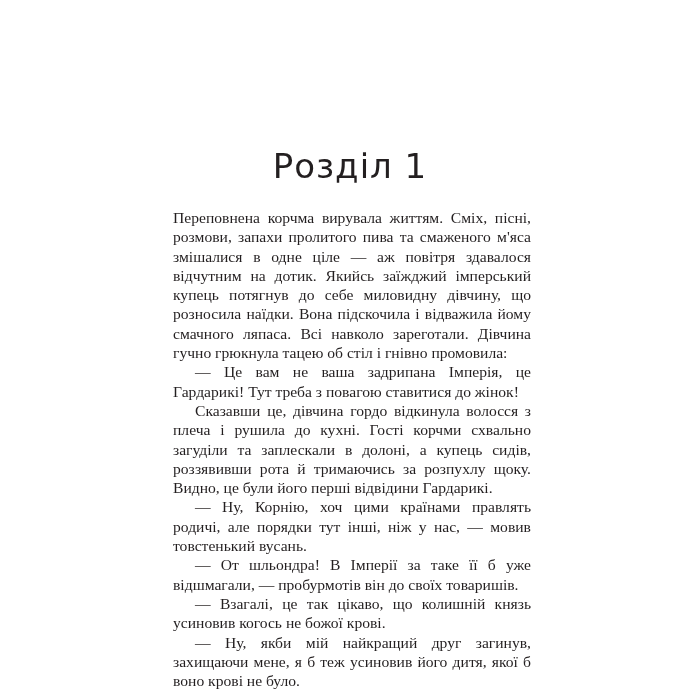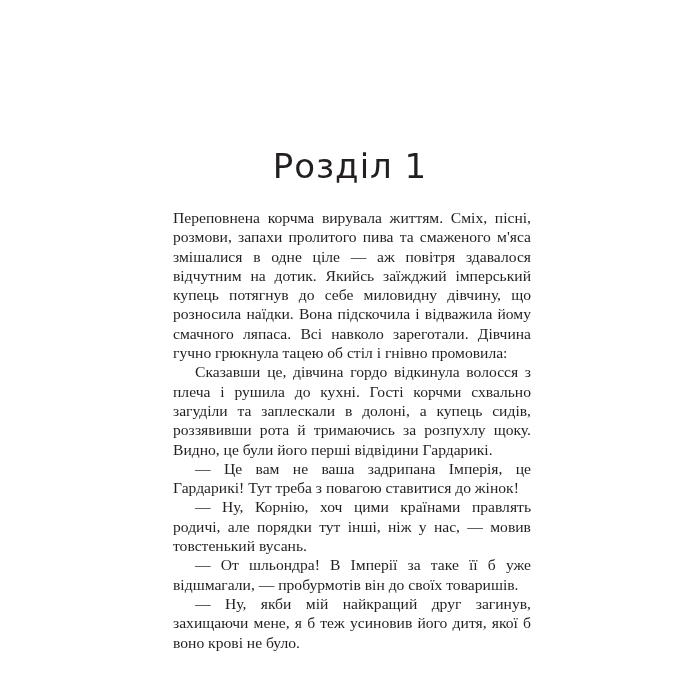--- a/index.html
+++ b/index.html
@@ -53,19 +53,20 @@
     }
   </style>
 </head>
 <body>
 
 <div class="page">
   <h1 class="chapter-title">Розділ 1</h1>
 
   <div class="body-text">
     <p>Переповнена корчма вирувала життям. Сміх, пісні, розмови, запахи пролитого пива та смаженого м'яса змішалися в одне ціле — аж повітря здавалося відчутним на дотик. Якийсь заїжджий імперський купець потягнув до себе миловидну дівчину, що розносила наїдки. Вона підскочила і відважила йому смачного ляпаса. Всі навколо зареготали. Дівчина гучно грюкнула тацею об стіл і гнівно промовила:</p>
+    <p class="indent">— Це вам не ваша задрипана Імперія, це Гардарикі! Тут треба з повагою ставитися до жінок!</p>
     <p class="indent">Сказавши це, дівчина гордо відкинула волосся з плеча і рушила до кухні. Гості корчми схвально загуділи та заплескали в долоні, а купець сидів, роззявивши рота й тримаючись за розпухлу щоку. Видно, це були його перші відвідини Гардарикі.</p>
-    <p class="indent">— Це вам не ваша задрипана Імперія, це Гардарикі! Тут треба з повагою ставитися до жінок!</p>
     <p class="indent">— Ну, Корнію, хоч цими країнами правлять родичі, але порядки тут інші, ніж у нас, — мовив товстенький вусань.</p>
     <p class="indent">— От шльондра! В Імперії за таке її б уже відшмагали, — пробурмотів він до своїх товаришів.</p>
+    <p class="indent">— Взагалі, це так цікаво, що колишній князь усиновив когось не божої крові.</p>
     <p class="indent">— Ну, якби мій найкращий друг загинув, захищаючи мене, я б теж усиновив його дитя, якої б воно крові не було.</p>
   </div>
 </div>
 
 </body></html>

